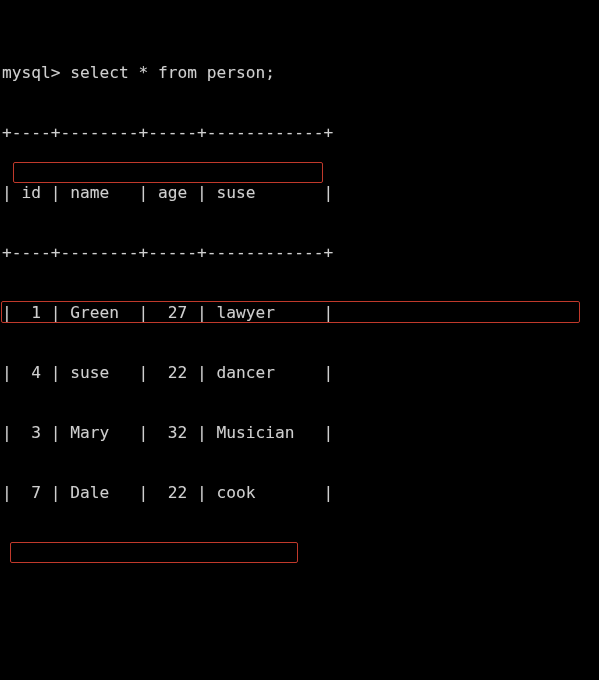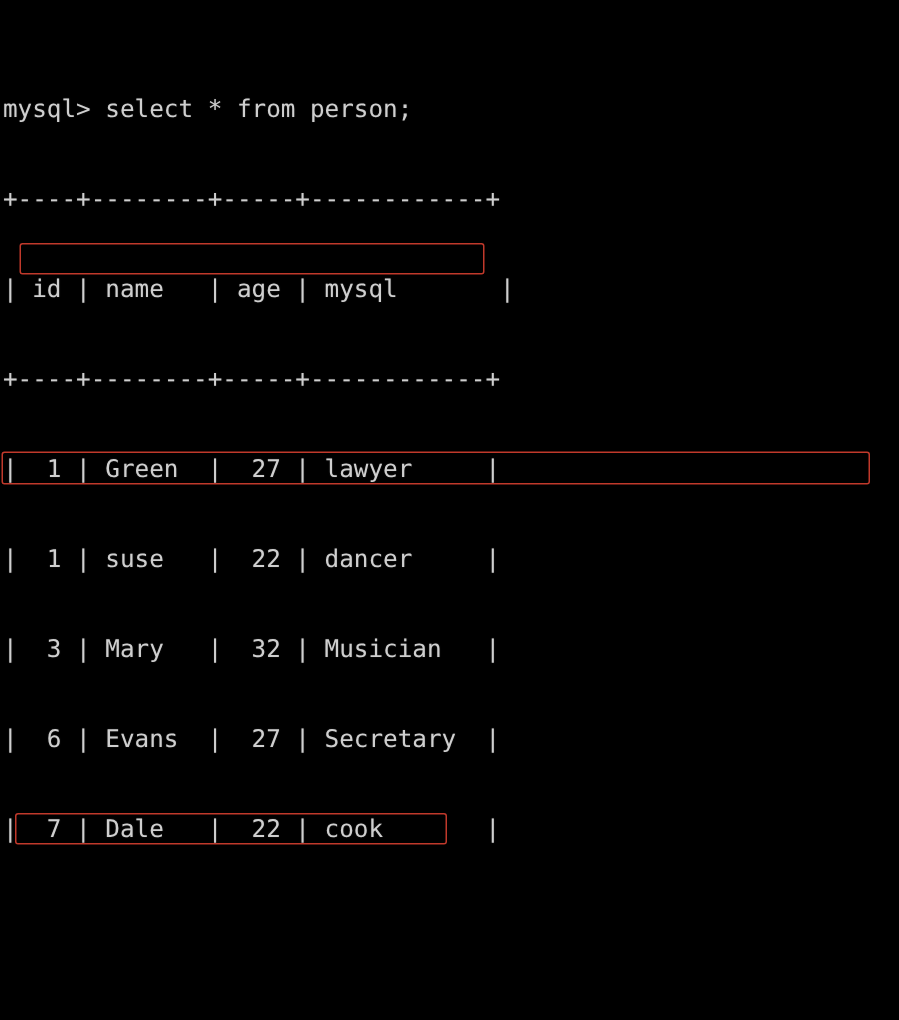--- a/index.html
+++ b/index.html
@@ -65,26 +65,25 @@
 </style>
 </head>
 <body>
 
 <div id="terminal">
 
   <div class="console">
 
     <div class="line">mysql&gt; select * from person;</div>
     <div class="line">+----+--------+-----+------------+</div>
-    <div class="line">| id | name   | age | mysql       |</div>
+    <div class="line">| id | name   | age | suse       |</div>
     <div class="line">+----+--------+-----+------------+</div>
     <div class="line">|  1 | Green  |  27 | lawyer     |</div>
-    <div class="line">|  1 | suse   |  22 | dancer     |</div>
+    <div class="line">|  4 | suse   |  22 | dancer     |</div>
     <div class="line">|  3 | Mary   |  32 | Musician   |</div>
-    <div class="line">|  6 | Evans  |  27 | Secretary  |</div>
     <div class="line">|  7 | Dale   |  22 | cook       |</div>
     
     
     
 
     
 
     
     
     

